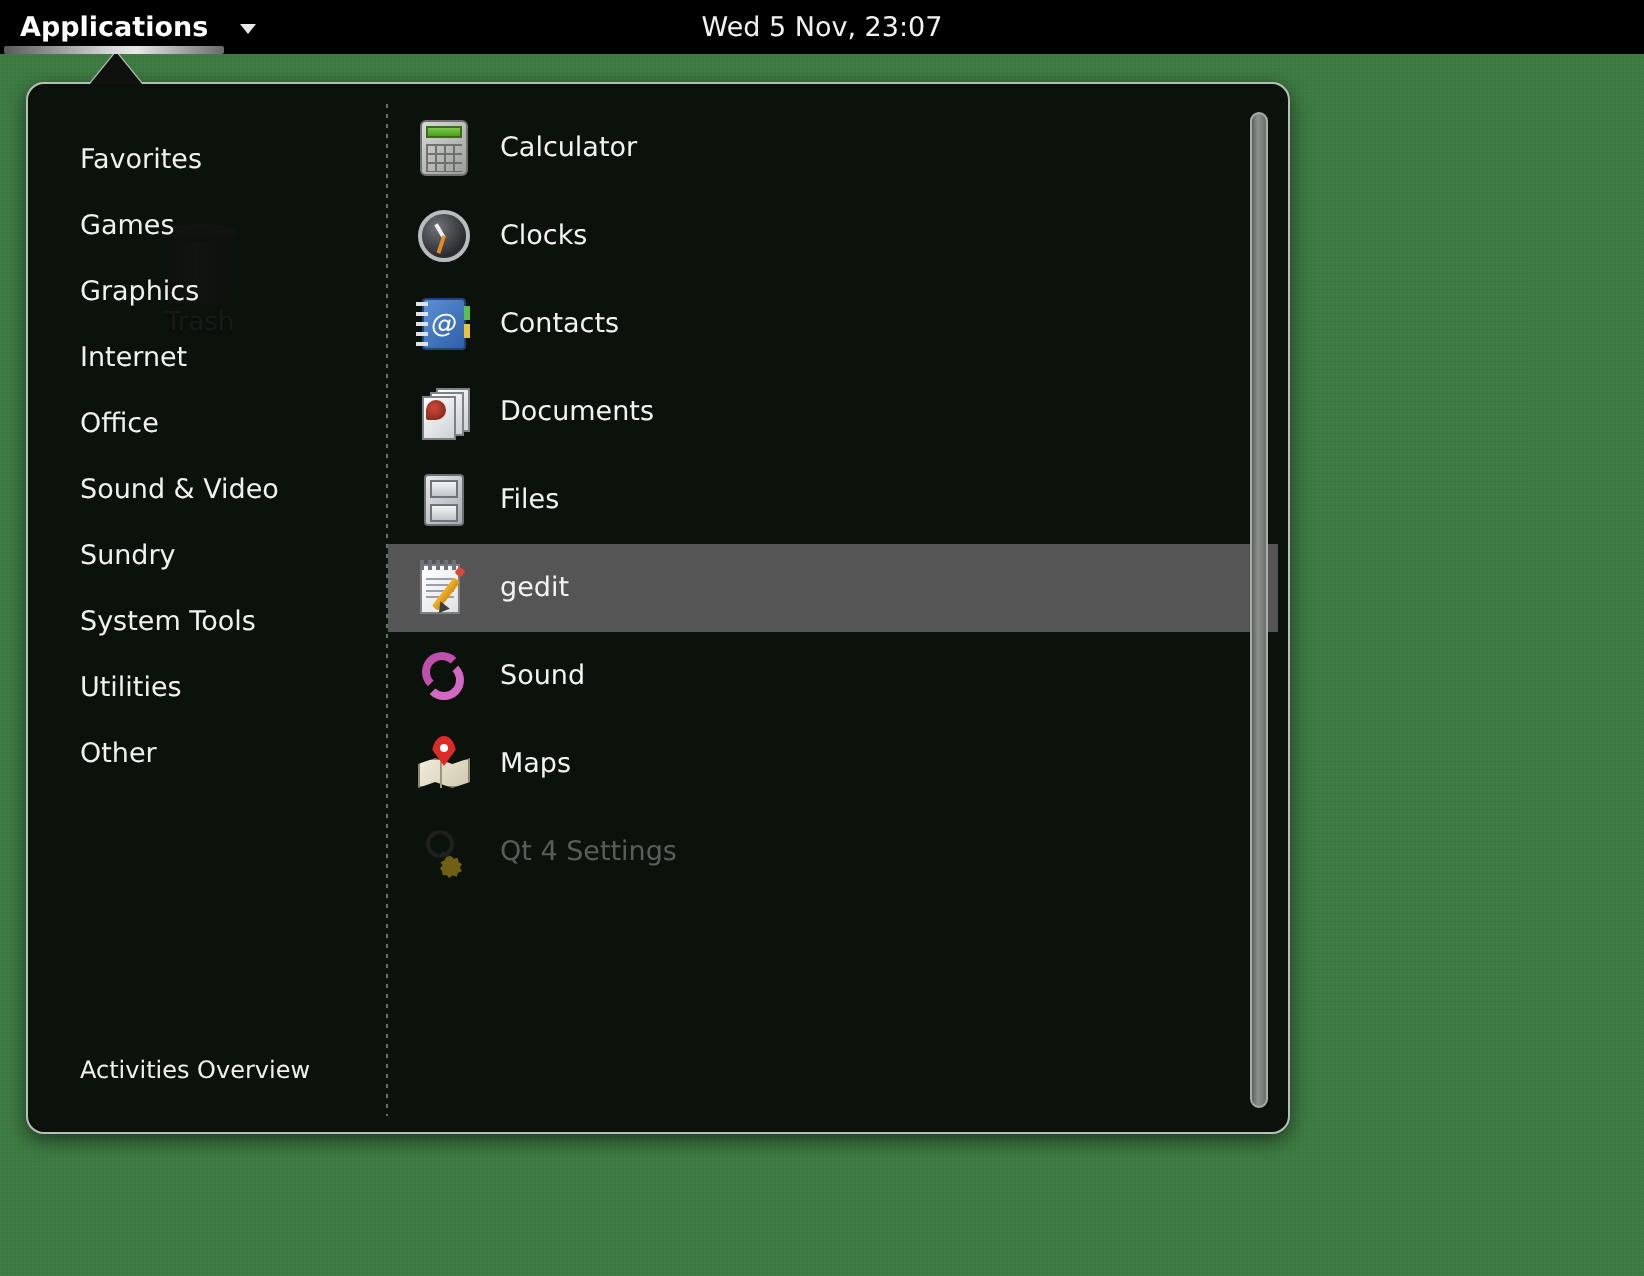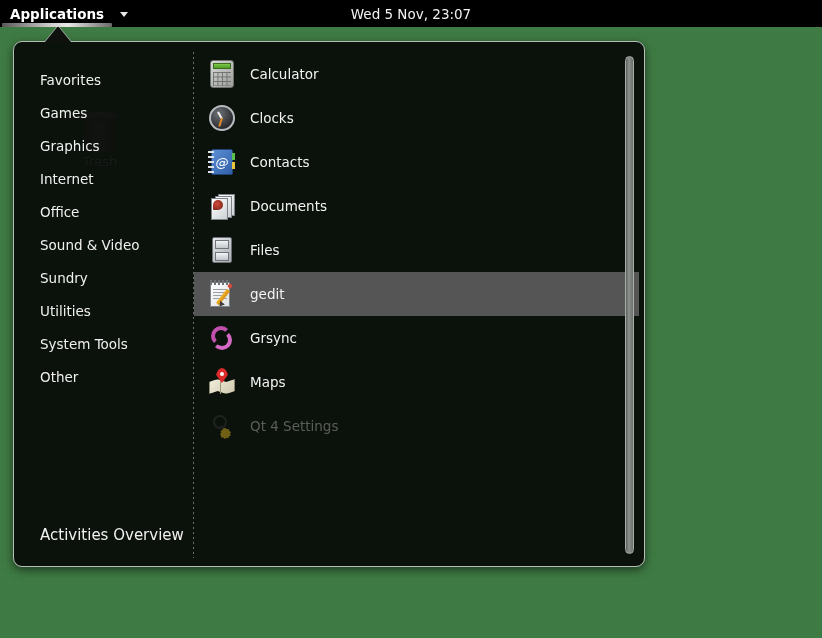--- a/index.html
+++ b/index.html
@@ -126,21 +126,21 @@
     background-image:linear-gradient(to bottom,#6b6f6b 0 2px, transparent 2px 5px);
     background-size:1px 5px;
     z-index:12;
   }
 
   #activities-overview {
     position:absolute; left:0; bottom:16px;
     height:30px; width:179px;
     display:flex; align-items:center;
     padding-left:26px;
-    color:#f0f0f0; font-size:15px;
+    color:#f0f0f0; font-size:12px;
     cursor:pointer;
   }
 
   
   #app-list {
     position:absolute; left:180px; top:10px;
     width:445px; height:506px;
     overflow:hidden;
     z-index:12;
   }
@@ -407,24 +407,24 @@
       <div class="category-item">
         <span>Office</span>
       </div>
       <div class="category-item">
         <span>Sound &amp; Video</span>
       </div>
       <div class="category-item">
         <span>Sundry</span>
       </div>
       <div class="category-item">
+        <span>System Tools</span>
+      </div>
+      <div class="category-item">
         <span>Utilities</span>
-      </div>
-      <div class="category-item">
-        <span>System Tools</span>
       </div>
       <div class="category-item">
         <span>Other</span>
       </div>
     </div>
   <div id="divider-dotted"></div>
   <div id="activities-overview">
     <span>Activities Overview</span>
   </div>
 
@@ -495,21 +495,21 @@
         </div>
         <div class="app-label">gedit</div>
       </div>
       <div class="app-item">
         <div class="app-icon">
           <span class="ic ic-grsync">
             <i class="a1"></i>
             <i class="a2"></i>
           </span>
         </div>
-        <div class="app-label">Grsync</div>
+        <div class="app-label">Sound</div>
       </div>
       <div class="app-item">
         <div class="app-icon">
           <span class="ic ic-maps">
             <i class="sheet"></i>
             <i class="fold"></i>
             <i class="pin"></i>
             <i class="pindot"></i>
           </span>
         </div>

